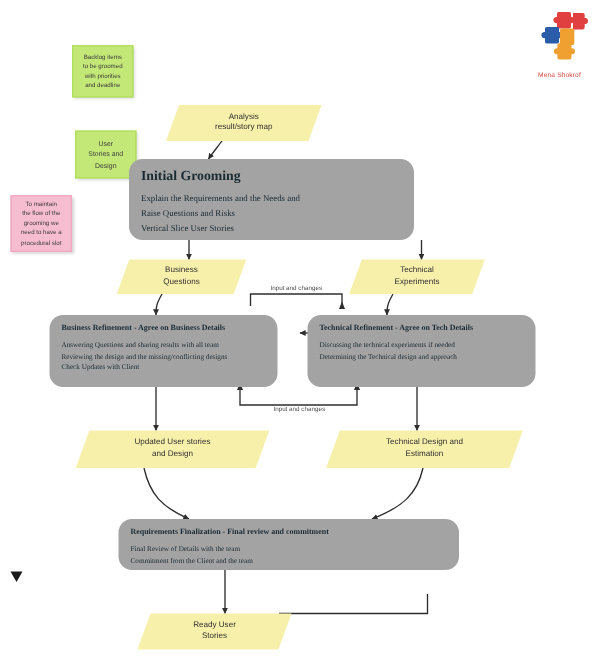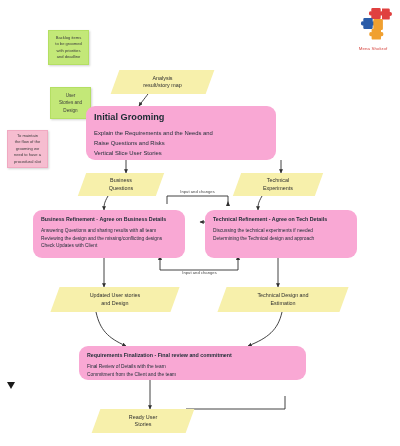--- a/index.html
+++ b/index.html
@@ -25,22 +25,22 @@
   }
   .para-inner{
     transform:skewX(20deg);
     width:100%;height:100%;
     display:flex;align-items:center;justify-content:center;
     text-align:center;font-size:5.4px;line-height:1.35;color:#2f2f2f;
   }
 
   
   .proc{
-    background:#f9a8d4;border-radius:9px;
-    padding:6px 8px;color:#1b2b33;
+    background:#a3a3a3;border-radius:9px;
+    padding:6px 8px;color:#1b2b33;font-family:Liberation Serif, serif;
   }
   .proc .title{font-weight:bold;font-size:5.3px;line-height:1.3;margin-bottom:4px;}
   .proc .body{font-size:4.8px;line-height:1.62;}
   .proc .body div{white-space:nowrap;}
 
   
   .proc-hero .title{font-size:9.2px;margin-bottom:4px;}
   .proc-hero .body{font-size:5.9px;line-height:1.7;}
 
   

